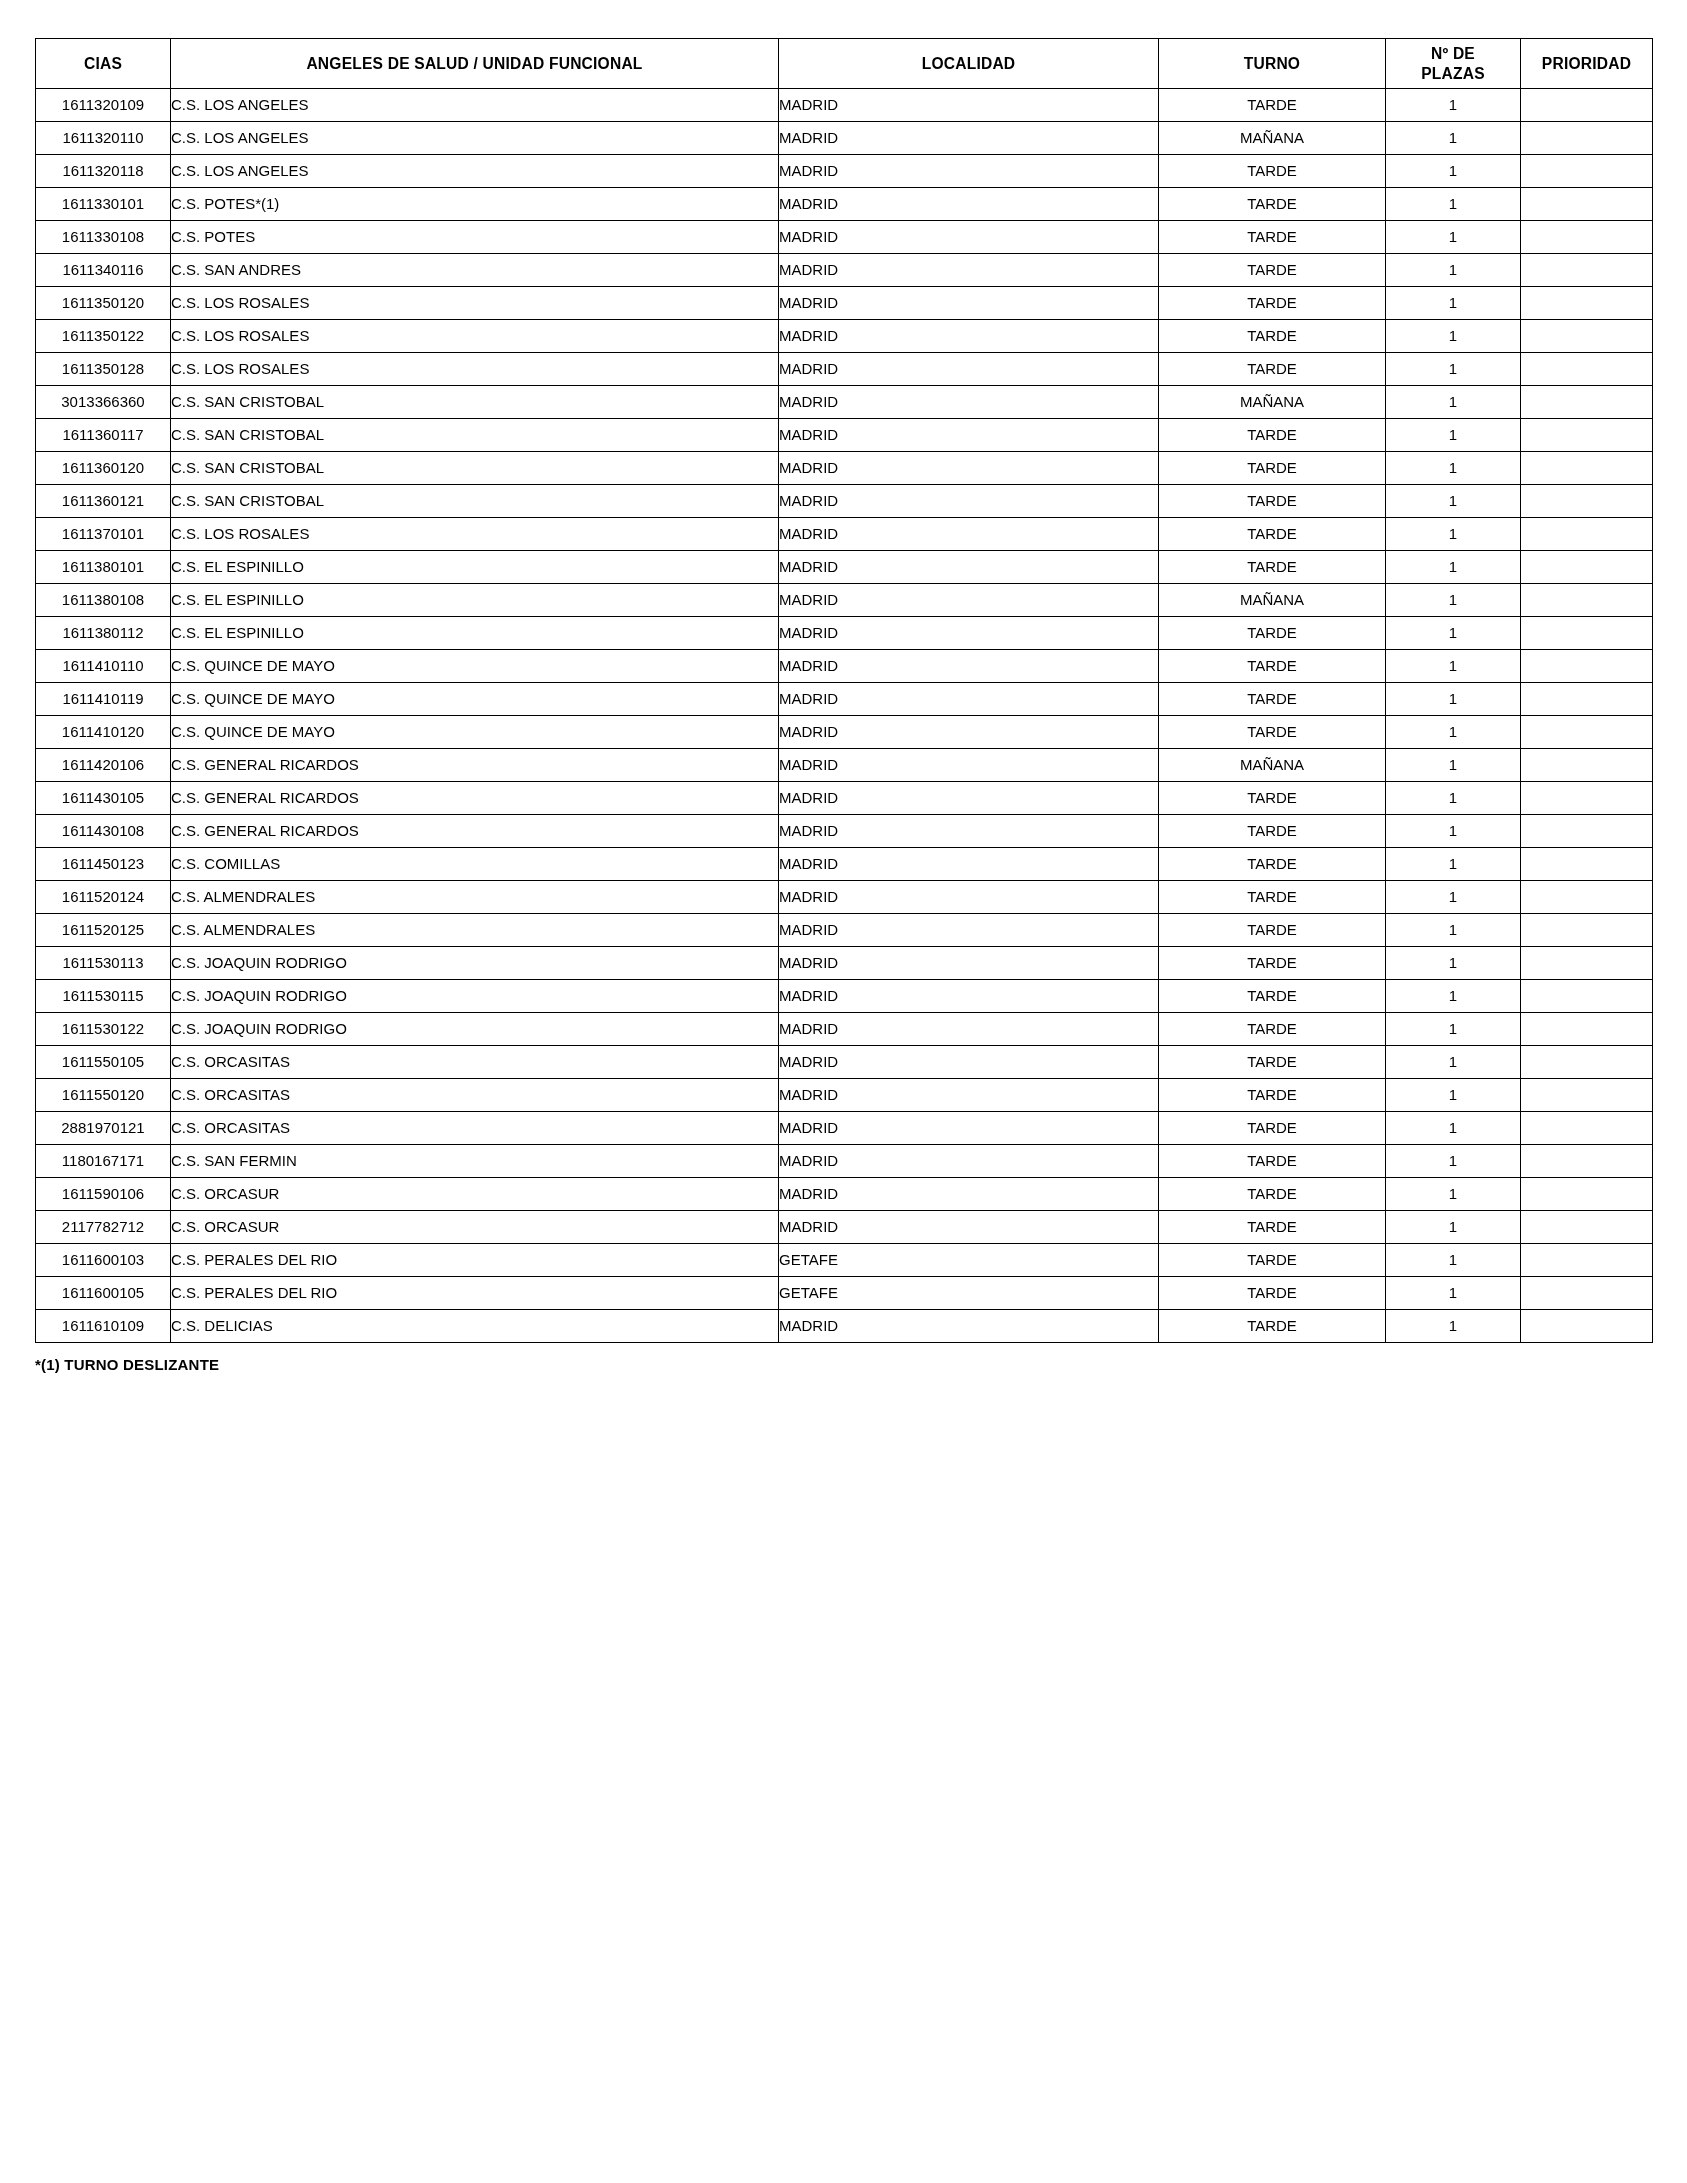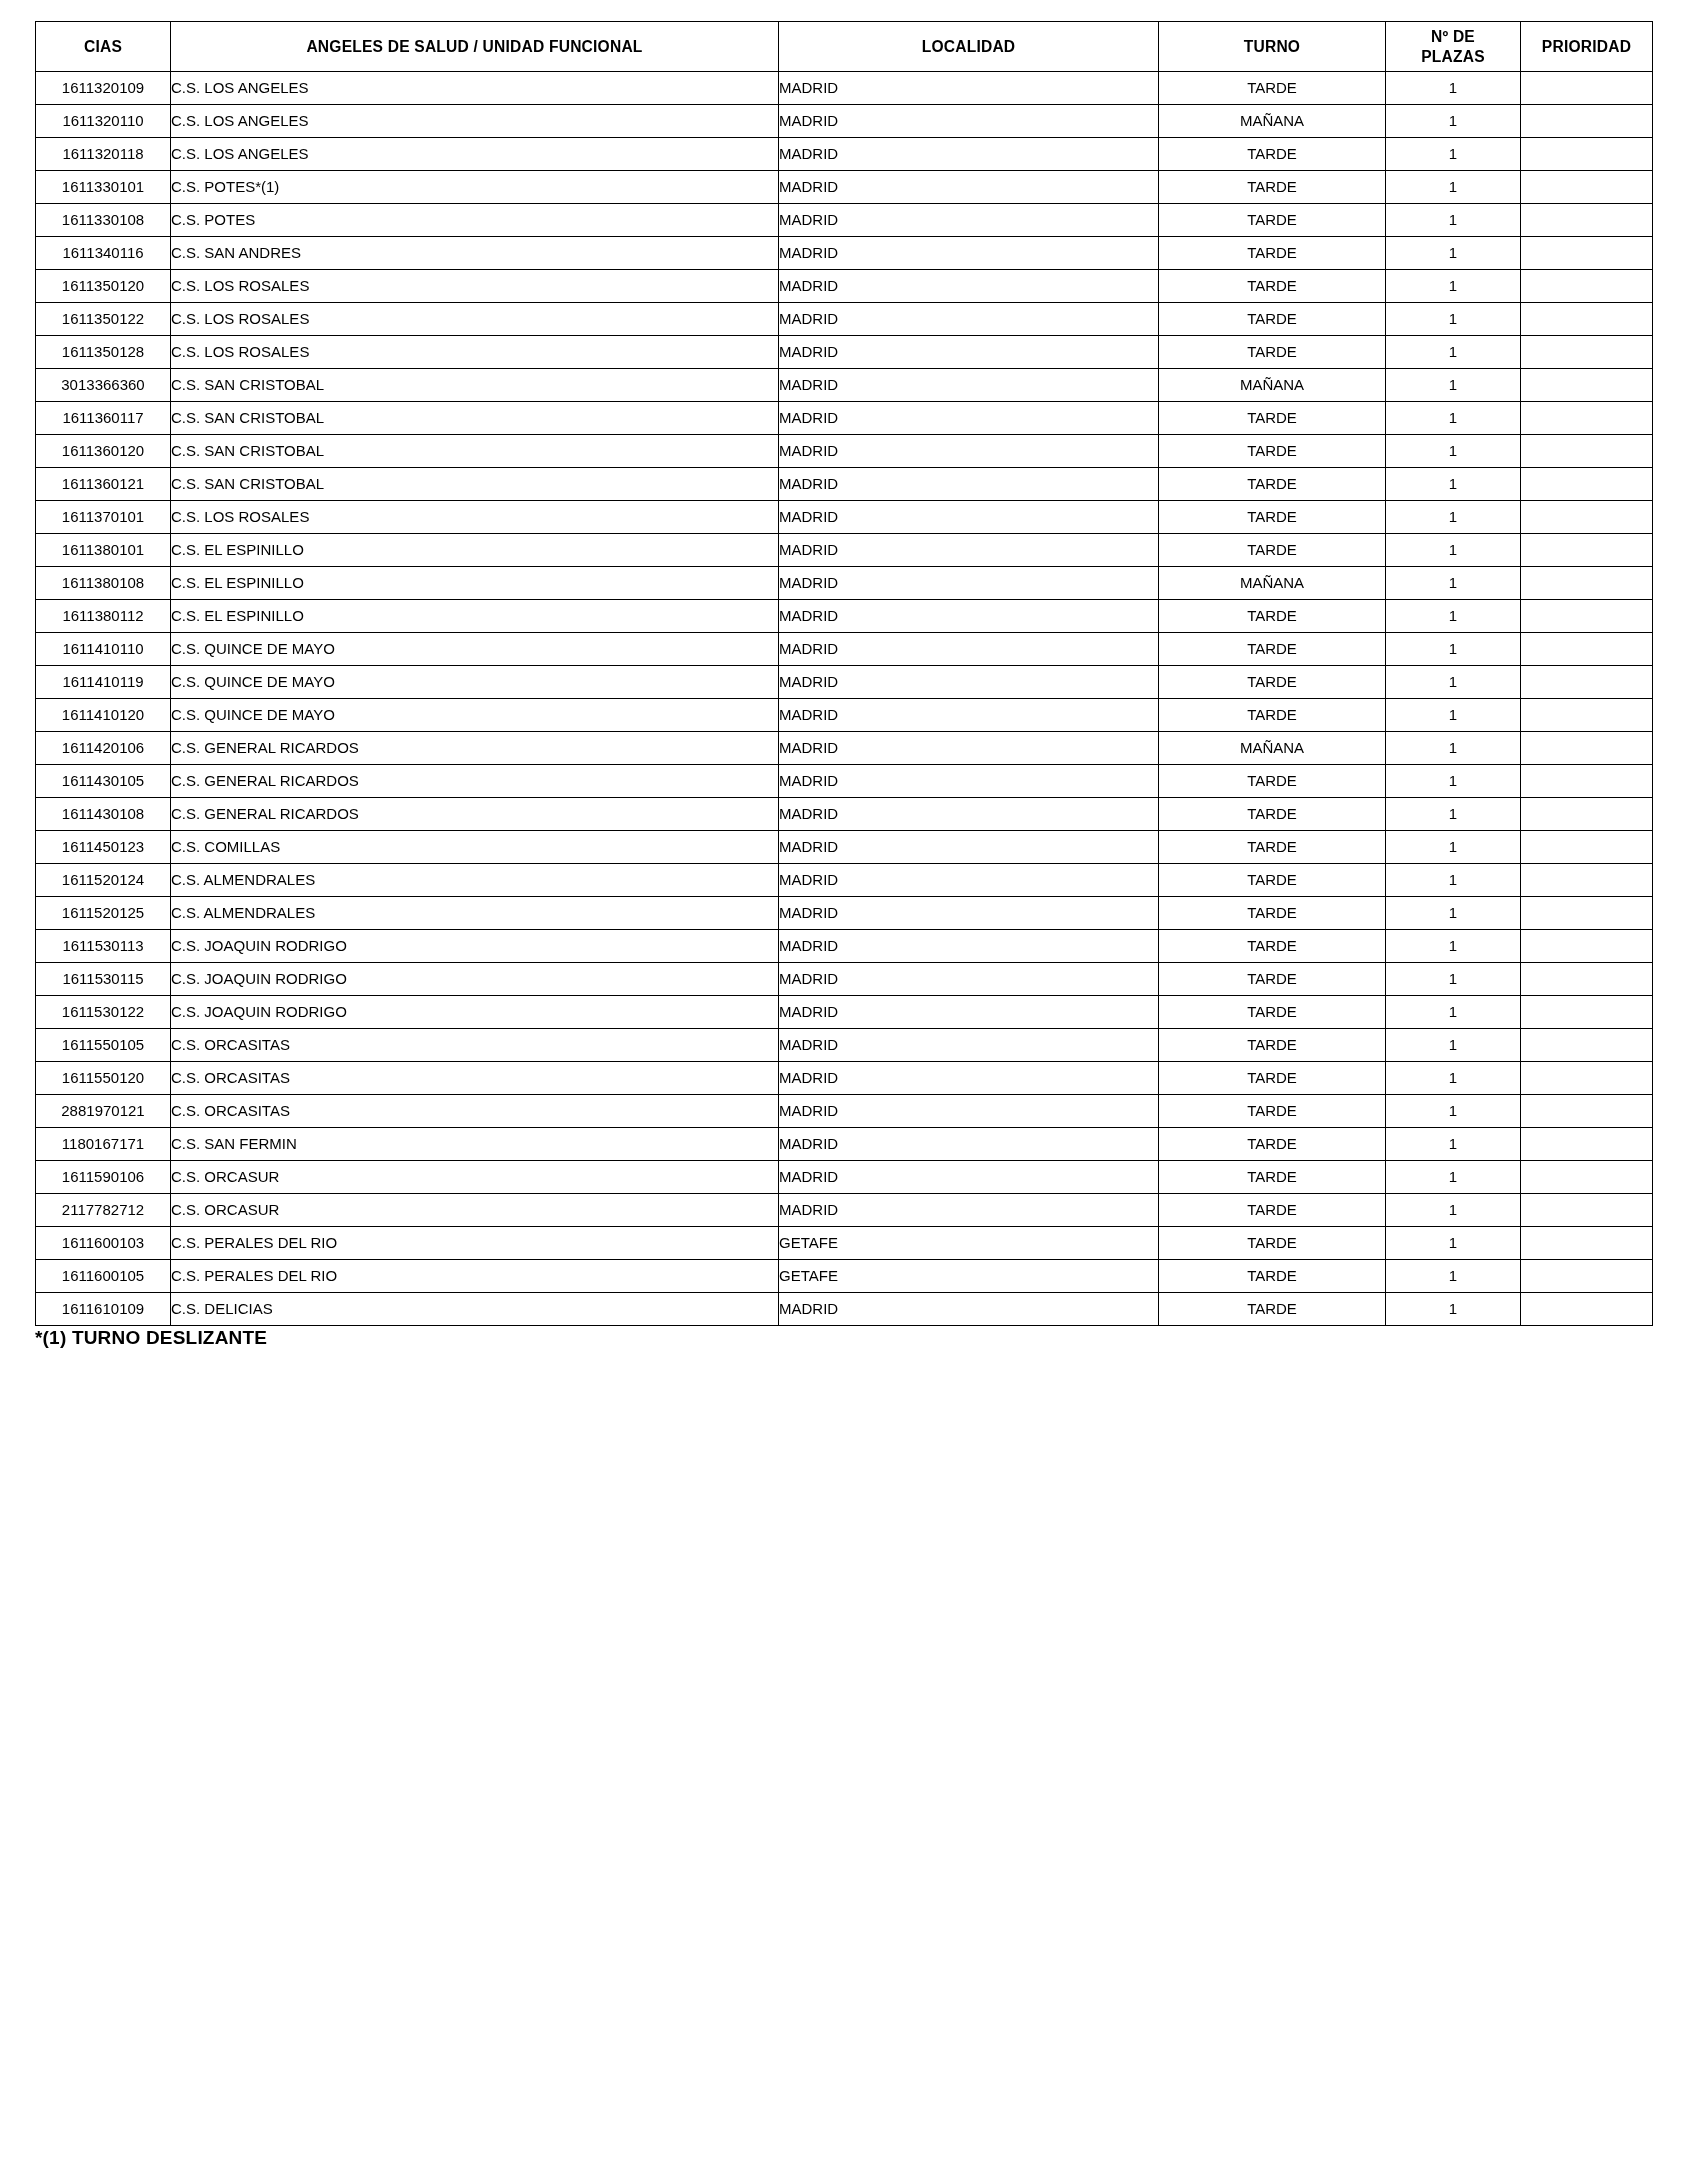--- a/index.html
+++ b/index.html
@@ -10,21 +10,21 @@
   body {
     width: 1688px;
     height: 2183px;
     font-family: "Liberation Sans", sans-serif;
     color: #000000;
   }
   .page {
     box-sizing: border-box;
     width: 1636px;
     height: 2183px;
-    padding: 21px 35px 0 35px;
+    padding: 38px 35px 0 35px;
   }
   table.data-table {
     border-collapse: collapse;
     table-layout: fixed;
     width: 1618px;
     margin: 0;
   }
   table.data-table th,
   table.data-table td {
     border: 1.5px solid #000000;
@@ -50,22 +50,22 @@
   col.c-prioridad { width: 132px; }
 
   td.cias      { text-align: center; }
   td.centro    { text-align: left; padding-left: 7.6px; }
   td.localidad { text-align: left; padding-left: 7.6px; }
   td.turno     { text-align: center; }
   td.plazas    { text-align: center; }
   td.prioridad { text-align: center; }
 
   .footnote {
-    margin-top: 1px;
-    font-size: 19px;
+    margin-top: 13px;
+    font-size: 15px;
     font-weight: bold;
     letter-spacing: 0.2px;
   }
   .hdr-two-line {
     display: block;
     line-height: 1.25;
   }
 </style>
 </head>
 <body>

